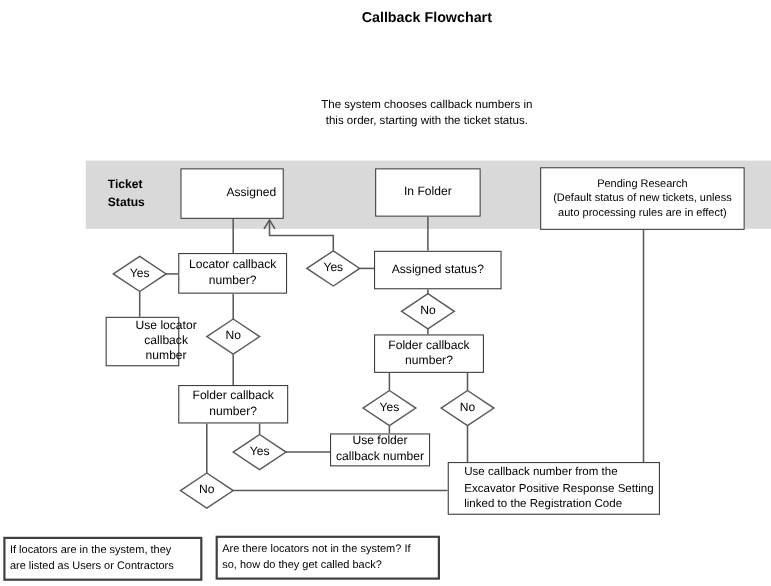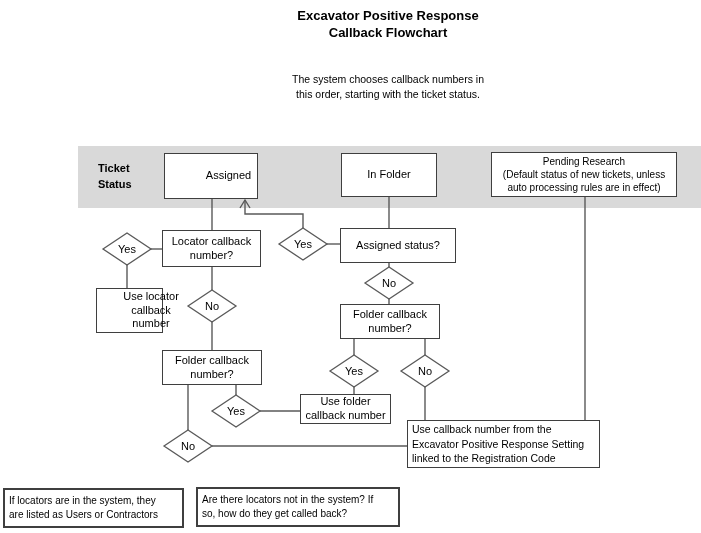--- a/index.html
+++ b/index.html
@@ -13,53 +13,52 @@
     width:701px;
     height:533px;
     background:#ffffff;
     overflow:hidden;
   }
   .title{
     position:absolute; left:88px; top:7px; width:600px;
     text-align:center; font-weight:bold; font-size:13px; line-height:1.32;
   }
   .subtitle{
-    position:absolute; left:88px; top:72px; width:600px;
+    position:absolute; left:88px; top:88px; width:600px;
     text-align:center; font-size:10.5px; line-height:1.45; white-space:pre;
   }
   .banner{
     position:absolute; left:78px; top:146px; width:623px; height:62px;
     background:#d9d9d9;
   }
   .banner-label{
     position:absolute; left:98px; top:161px;
     font-weight:bold; font-size:11px; line-height:1.45; white-space:pre;
   }
   svg.connectors{position:absolute; left:0; top:0;}
   .box{
     position:absolute; box-sizing:border-box;
     background:#ffffff; border:1.5px solid #3f3f3f;
     display:flex; align-items:center; justify-content:center;
     text-align:center; font-size:11px; line-height:1.25; white-space:pre;
   }
   .box.tiny{font-size:10px; line-height:1.3;}
-  .box.leftalign{justify-content:flex-start; text-align:left; padding:2px 4px; font-size:10.5px; line-height:1.4;}
+  .box.leftalign{justify-content:flex-start; text-align:left; padding:2px 14px; font-size:10.5px; line-height:1.4;}
   .box.note{border-width:2px; justify-content:flex-start; text-align:left; padding:18px 4px; font-size:10px; line-height:1.45;}
   .dlabel{
     position:absolute; transform:translate(-50%,-50%);
     font-size:11px; line-height:1;
   }
 </style>
 </head>
 <body>
 
 <div id="stage">
 
   <div class="title">
-    <span style="display:block">Excavator Positive Response</span>
     <span style="display:block">Callback Flowchart</span>
   </div>
 
   <div class="subtitle">The system chooses callback numbers in
 this order, starting with the ticket status.</div>
 
   <div class="banner"></div>
   <div class="banner-label">Ticket
 Status</div>
 
@@ -93,21 +92,21 @@
       <polygon points="365,283 389,267 413,283 389,299"></polygon>
       <polygon points="330,371 354,355 378,371 354,387"></polygon>
       <polygon points="401,371 425,355 449,371 425,387"></polygon>
       <polygon points="212,411 236,395 260,411 236,427"></polygon>
       <polygon points="164,446 188,430 212,446 188,462"></polygon>
     </g>
   </svg>
 
   <div class="box" style="left:164px;top:153px;width:94px;height:46px;padding-left:35px;">Assigned</div>
   <div class="box" style="left:341px;top:153px;width:96px;height:44px;">In Folder</div>
-  <div class="box tiny" style="left:491px;top:152px;width:186px;height:45px;">Pending Research
+  <div class="box tiny" style="left:491px;top:152px;width:186px;height:57px;">Pending Research
 (Default status of new tickets, unless
 auto processing rules are in effect)</div>
 
   <div class="box" style="left:162px;top:230px;width:99px;height:37px;">Locator callback
 number?</div>
   <div class="box" style="left:96px;top:288px;width:67px;height:45px;padding-left:43px;">Use locator
 callback
 number</div>
   <div class="box" style="left:340px;top:228px;width:116px;height:35px;">Assigned status?</div>
   <div class="box" style="left:340px;top:304px;width:100px;height:35px;">Folder callback

